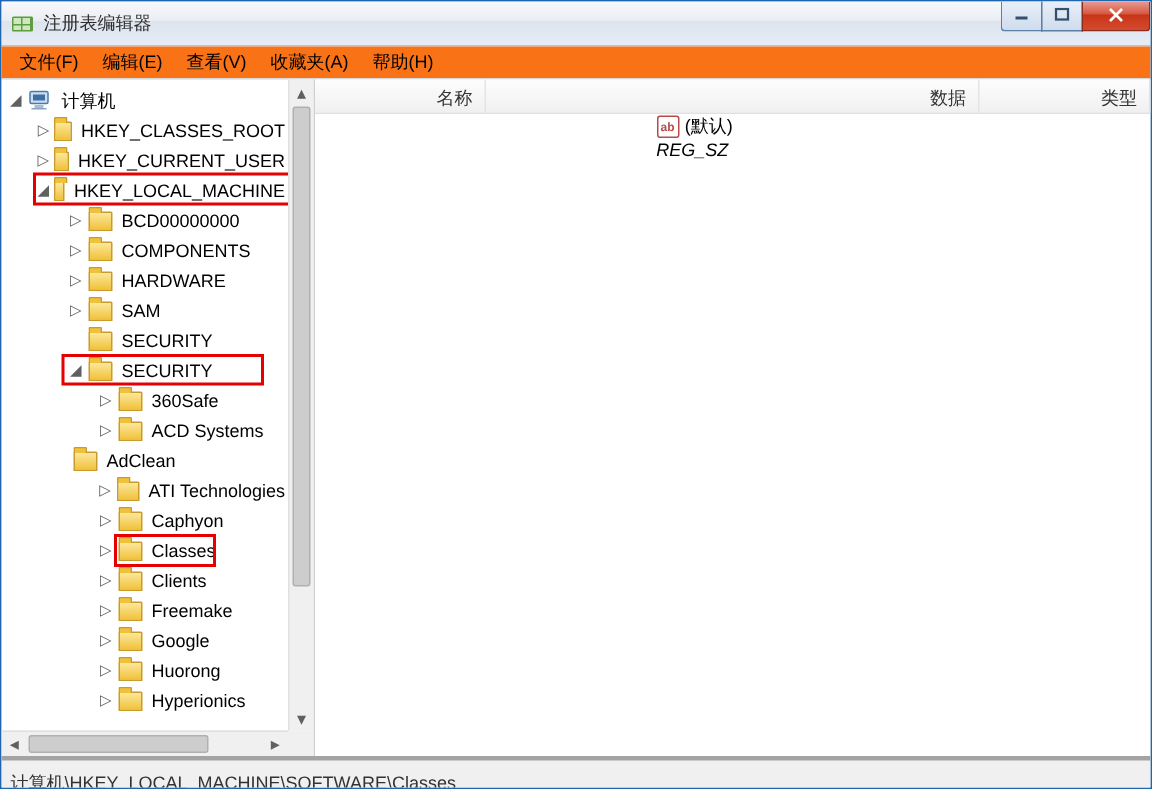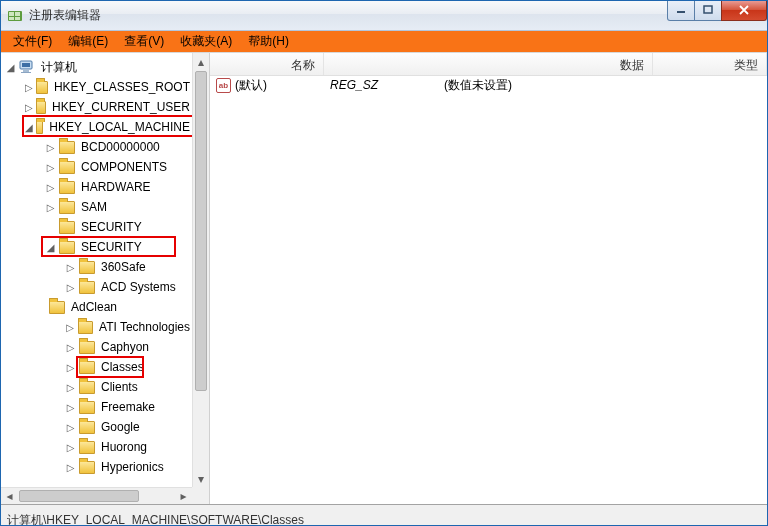--- a/index.html
+++ b/index.html
@@ -42,28 +42,28 @@
   .pc-icon { width: 16px; height: 14px; margin-right: 4px; }
   .label { padding: 1px 2px; }
   .hl { position: absolute; border: 2px solid #e60000; pointer-events: none; }
   
   .listpane { flex: 1; background: #fff; text-align: right; }
   .listhdr { display: flex; height: 23px; border-bottom: 1px solid #e0e0e0; background: linear-gradient(to bottom, #fdfdfd, #f0f0f0); }
   .listhdr .col { padding: 4px 8px; border-right: 1px solid #e4e4e4; color: #333; }
   .listhdr .col.name { width: 114px; }
   .listhdr .col.type { width: 114px; }
   .listhdr .col.data { flex: 1; }
-  .listrow { display: flex; height: 18px; align-items: center; }
+  .listrow { display: flex; height: 18px; align-items: center; flex-direction: column; }
   .listrow .cell { padding: 0 6px; display: flex; align-items: center; }
   .listrow .cell.name { width: 114px; }
   .listrow .cell.type { width: 114px; font-style: italic; }
   .listrow .cell.data { flex: 1; }
   .valicon { width: 15px; height: 15px; margin-right: 4px; background: #fff; border: 1px solid #b84a4a; display: inline-flex; align-items: center; justify-content: center; color: #b84a4a; font-size: 8px; font-weight: bold; border-radius: 2px; }
   
-  .statusbar { height: 22px; border-top: 1px solid #a3a3a3; background: #f0f0f0; padding: 7px 6px; color: #333; }
+  .statusbar { height: 22px; border-top: 3px solid #a3a3a3; background: #f0f0f0; padding: 7px 6px; color: #333; }
 </style>
 </head>
 <body>
 
 <div class="titlebar">
   <svg class="appicon" viewBox="0 0 16 16">
     <rect x="1" y="3" width="14" height="10" fill="#5d9c3f" rx="1"></rect>
     <rect x="2" y="4" width="5" height="4" fill="#cde7bf"></rect>
     <rect x="8" y="4" width="5" height="4" fill="#cde7bf"></rect>
     <rect x="2" y="9" width="5" height="3" fill="#cde7bf"></rect>
@@ -233,20 +233,19 @@
       <div class="col name">名称</div>
       <div class="col data">数据</div>
       <div class="col type">类型</div>
     </div>
     <div class="listrow">
       <div class="cell name">
         <span class="valicon">ab</span>
         <span>(默认)</span>
       </div>
       <div class="cell type">REG_SZ</div>
-      <div class="cell data">(数值未设置)</div>
     </div>
   </div>
 </div>
 
 <div class="statusbar">
   <span>计算机\HKEY_LOCAL_MACHINE\SOFTWARE\Classes</span>
 </div>
 
 </body></html>

